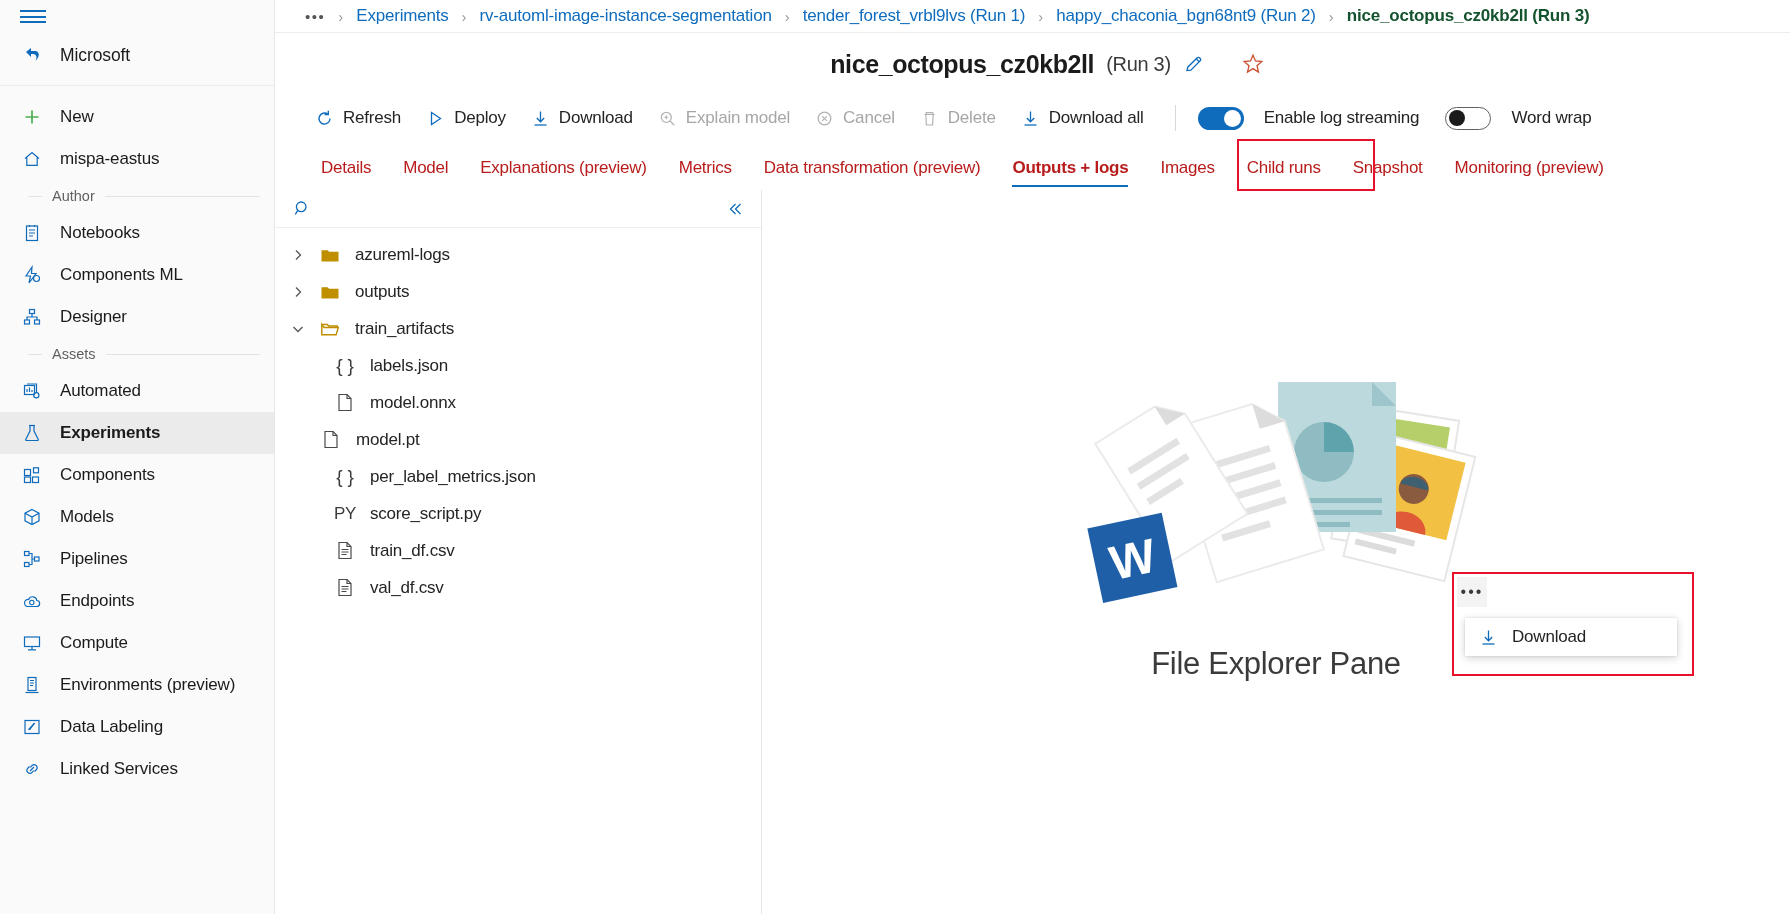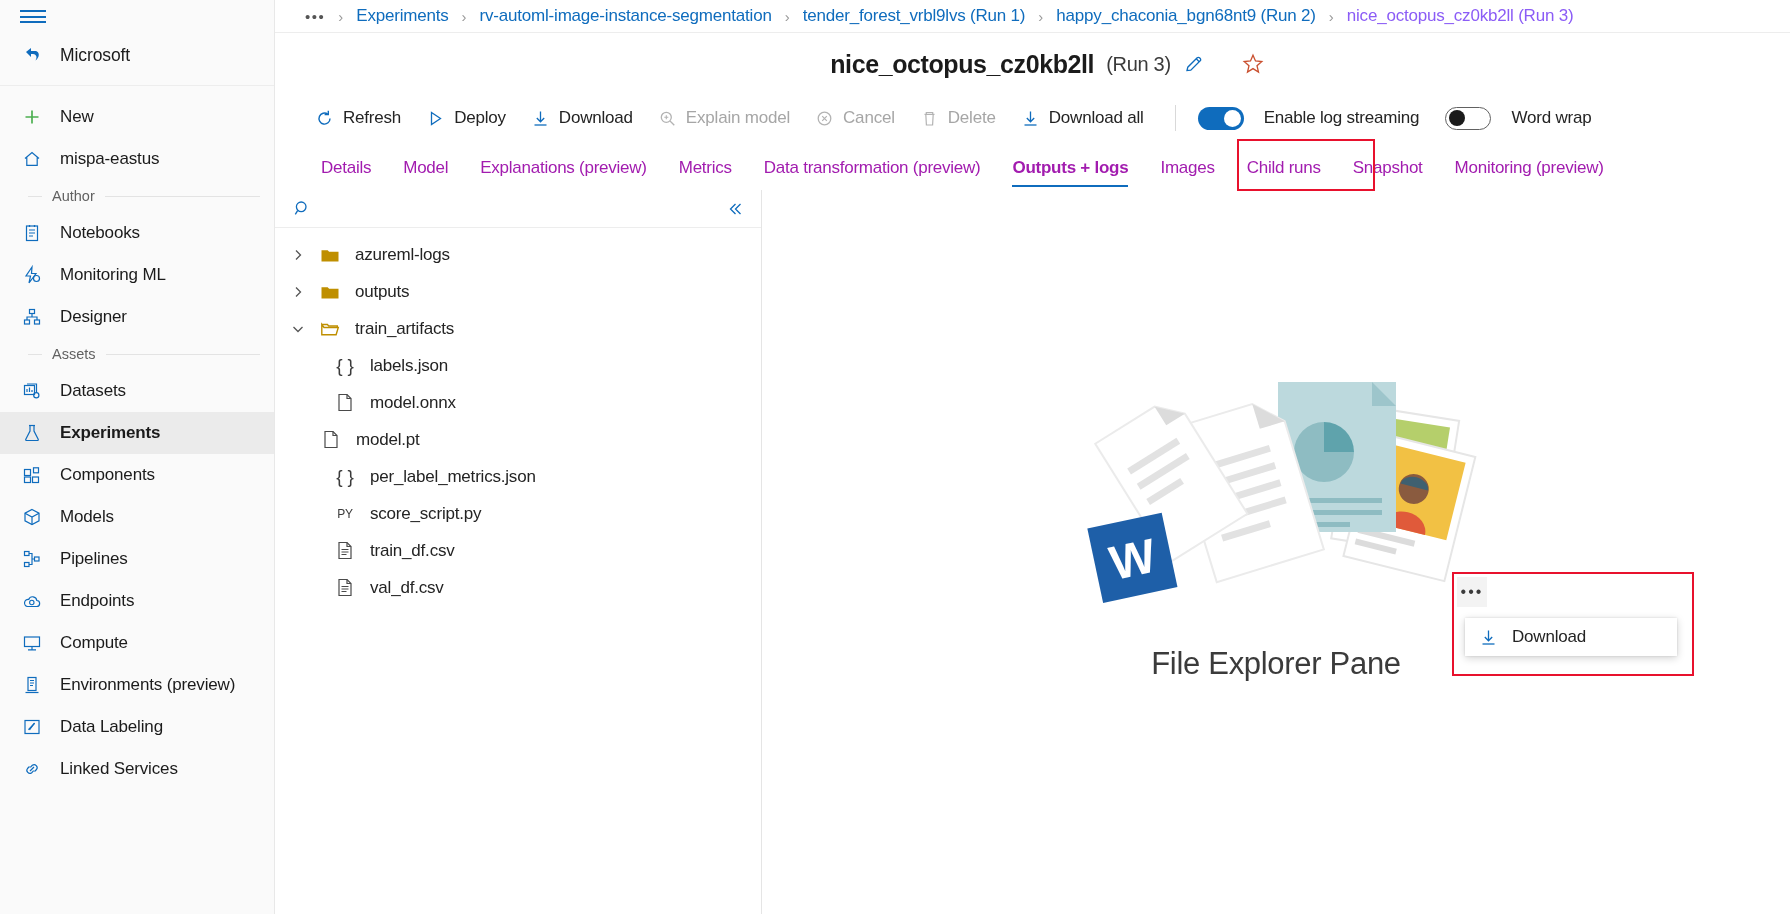--- a/index.html
+++ b/index.html
@@ -85,21 +85,21 @@
   
   #breadcrumb {
     height: 33px;
     display: flex; align-items: center;
     padding-left: 30px;
     font-size: 17px;
     border-bottom: 1px solid #ededed;
     white-space: nowrap;
   }
   .crumb { color: #0f6cbd; cursor: pointer; letter-spacing: -0.2px; }
-  .crumb.current { color: #8b5cf6; cursor: default; }
+  .crumb.current { color: #14532d; cursor: default; font-weight: bold; }
   .crumb.ellipsis { color: #555; letter-spacing: 1.5px; font-size: 15px; }
   .crumb-sep { color: #9a9a9a; margin: 0 13px; font-size: 15px; }
 
   
   #title-row {
     display: flex; align-items: center;
     padding-left: 30px;
     height: 62px;
     justify-content: center;
   }
@@ -154,21 +154,21 @@
   }
 
   
   #tabs {
     display: flex; align-items: flex-end;
     padding-left: 30px;
     height: 49px;
     position: relative;
   }
   .tab {
-    font-size: 17px; color: #a21caf;
+    font-size: 17px; color: #b91c1c;
     padding: 0 16px 12px 16px;
     cursor: pointer;
     letter-spacing: -0.25px;
     white-space: nowrap;
     position: relative;
   }
   .tab.active { font-weight: 600; }
   .tab.active::after {
     content: ''; position: absolute;
     left: 16px; right: 16px; bottom: 3px;
@@ -223,21 +223,21 @@
   .tree-ico {
     width: 34px; min-width: 34px;
     display: flex; align-items: center; justify-content: center;
   }
   .tree-label { margin-left: 8px; }
   .json-brace {
     font-size: 19px; color: #3b3b3b;
     font-family: "Liberation Sans", sans-serif;
   }
   .py-tag {
-    font-size: 12px; color: #3b3b3b; letter-spacing: -0.3px;
+    font-size: 17px; color: #3b3b3b; letter-spacing: -0.3px;
   }
 
   
   #right-pane {
     flex: 1; position: relative;
     display: flex; flex-direction: column;
     align-items: center; justify-content: flex-start;
   }
   #empty-state {
     position: absolute;
@@ -339,21 +339,21 @@
     </span>
     <span class="side-label">Notebooks</span>
   </div>
   <div class="side-item">
     <span class="ico">
       <svg width="20" height="20" viewBox="0 0 20 20">
           <path d="M10 2 L4 11 H8.5 L7 18 L14 8.5 H9.5 Z" fill="none" stroke="#0f6cbd" stroke-width="1.2"></path>
           <circle cx="14.5" cy="13.5" r="3" fill="none" stroke="#0f6cbd" stroke-width="1.2"></circle>
         </svg>
     </span>
-    <span class="side-label">Monitoring ML</span>
+    <span class="side-label">Components ML</span>
   </div>
   <div class="side-item">
     <span class="ico">
       <svg width="20" height="20" viewBox="0 0 20 20">
           <rect x="7.5" y="2.5" width="5" height="4" fill="none" stroke="#0f6cbd" stroke-width="1.2"></rect>
           <rect x="2.5" y="13" width="5" height="4" fill="none" stroke="#0f6cbd" stroke-width="1.2"></rect>
           <rect x="12.5" y="13" width="5" height="4" fill="none" stroke="#0f6cbd" stroke-width="1.2"></rect>
           <path d="M10 6.5v3M5 13v-3h10v3" fill="none" stroke="#0f6cbd" stroke-width="1.2"></path>
         </svg>
     </span>
@@ -367,21 +367,21 @@
   </div>
   <div class="side-item">
     <span class="ico">
       <svg width="20" height="20" viewBox="0 0 20 20">
           <rect x="2.5" y="4.5" width="10" height="9" fill="none" stroke="#0f6cbd" stroke-width="1.2"></rect>
           <path d="M5 3h9.5v9" fill="none" stroke="#0f6cbd" stroke-width="1.2"></path>
           <path d="M5 11V8M7.5 11V6.5M10 11V9" stroke="#0f6cbd" stroke-width="1.2"></path>
           <circle cx="14.3" cy="14.3" r="2.6" fill="none" stroke="#0f6cbd" stroke-width="1.2"></circle>
         </svg>
     </span>
-    <span class="side-label">Datasets</span>
+    <span class="side-label">Automated</span>
   </div>
   <div class="side-item selected">
     <span class="ico">
       <svg width="20" height="20" viewBox="0 0 20 20">
           <path d="M8 2.5v5.5L3.8 16.2c-.4.8.1 1.3.9 1.3h10.6c.8 0 1.3-.5.9-1.3L12 8V2.5" fill="none" stroke="#0f6cbd" stroke-width="1.2"></path>
           <path d="M7 2.5h6" stroke="#0f6cbd" stroke-width="1.2"></path>
         </svg>
     </span>
     <span class="side-label">Experiments</span>
   </div>

